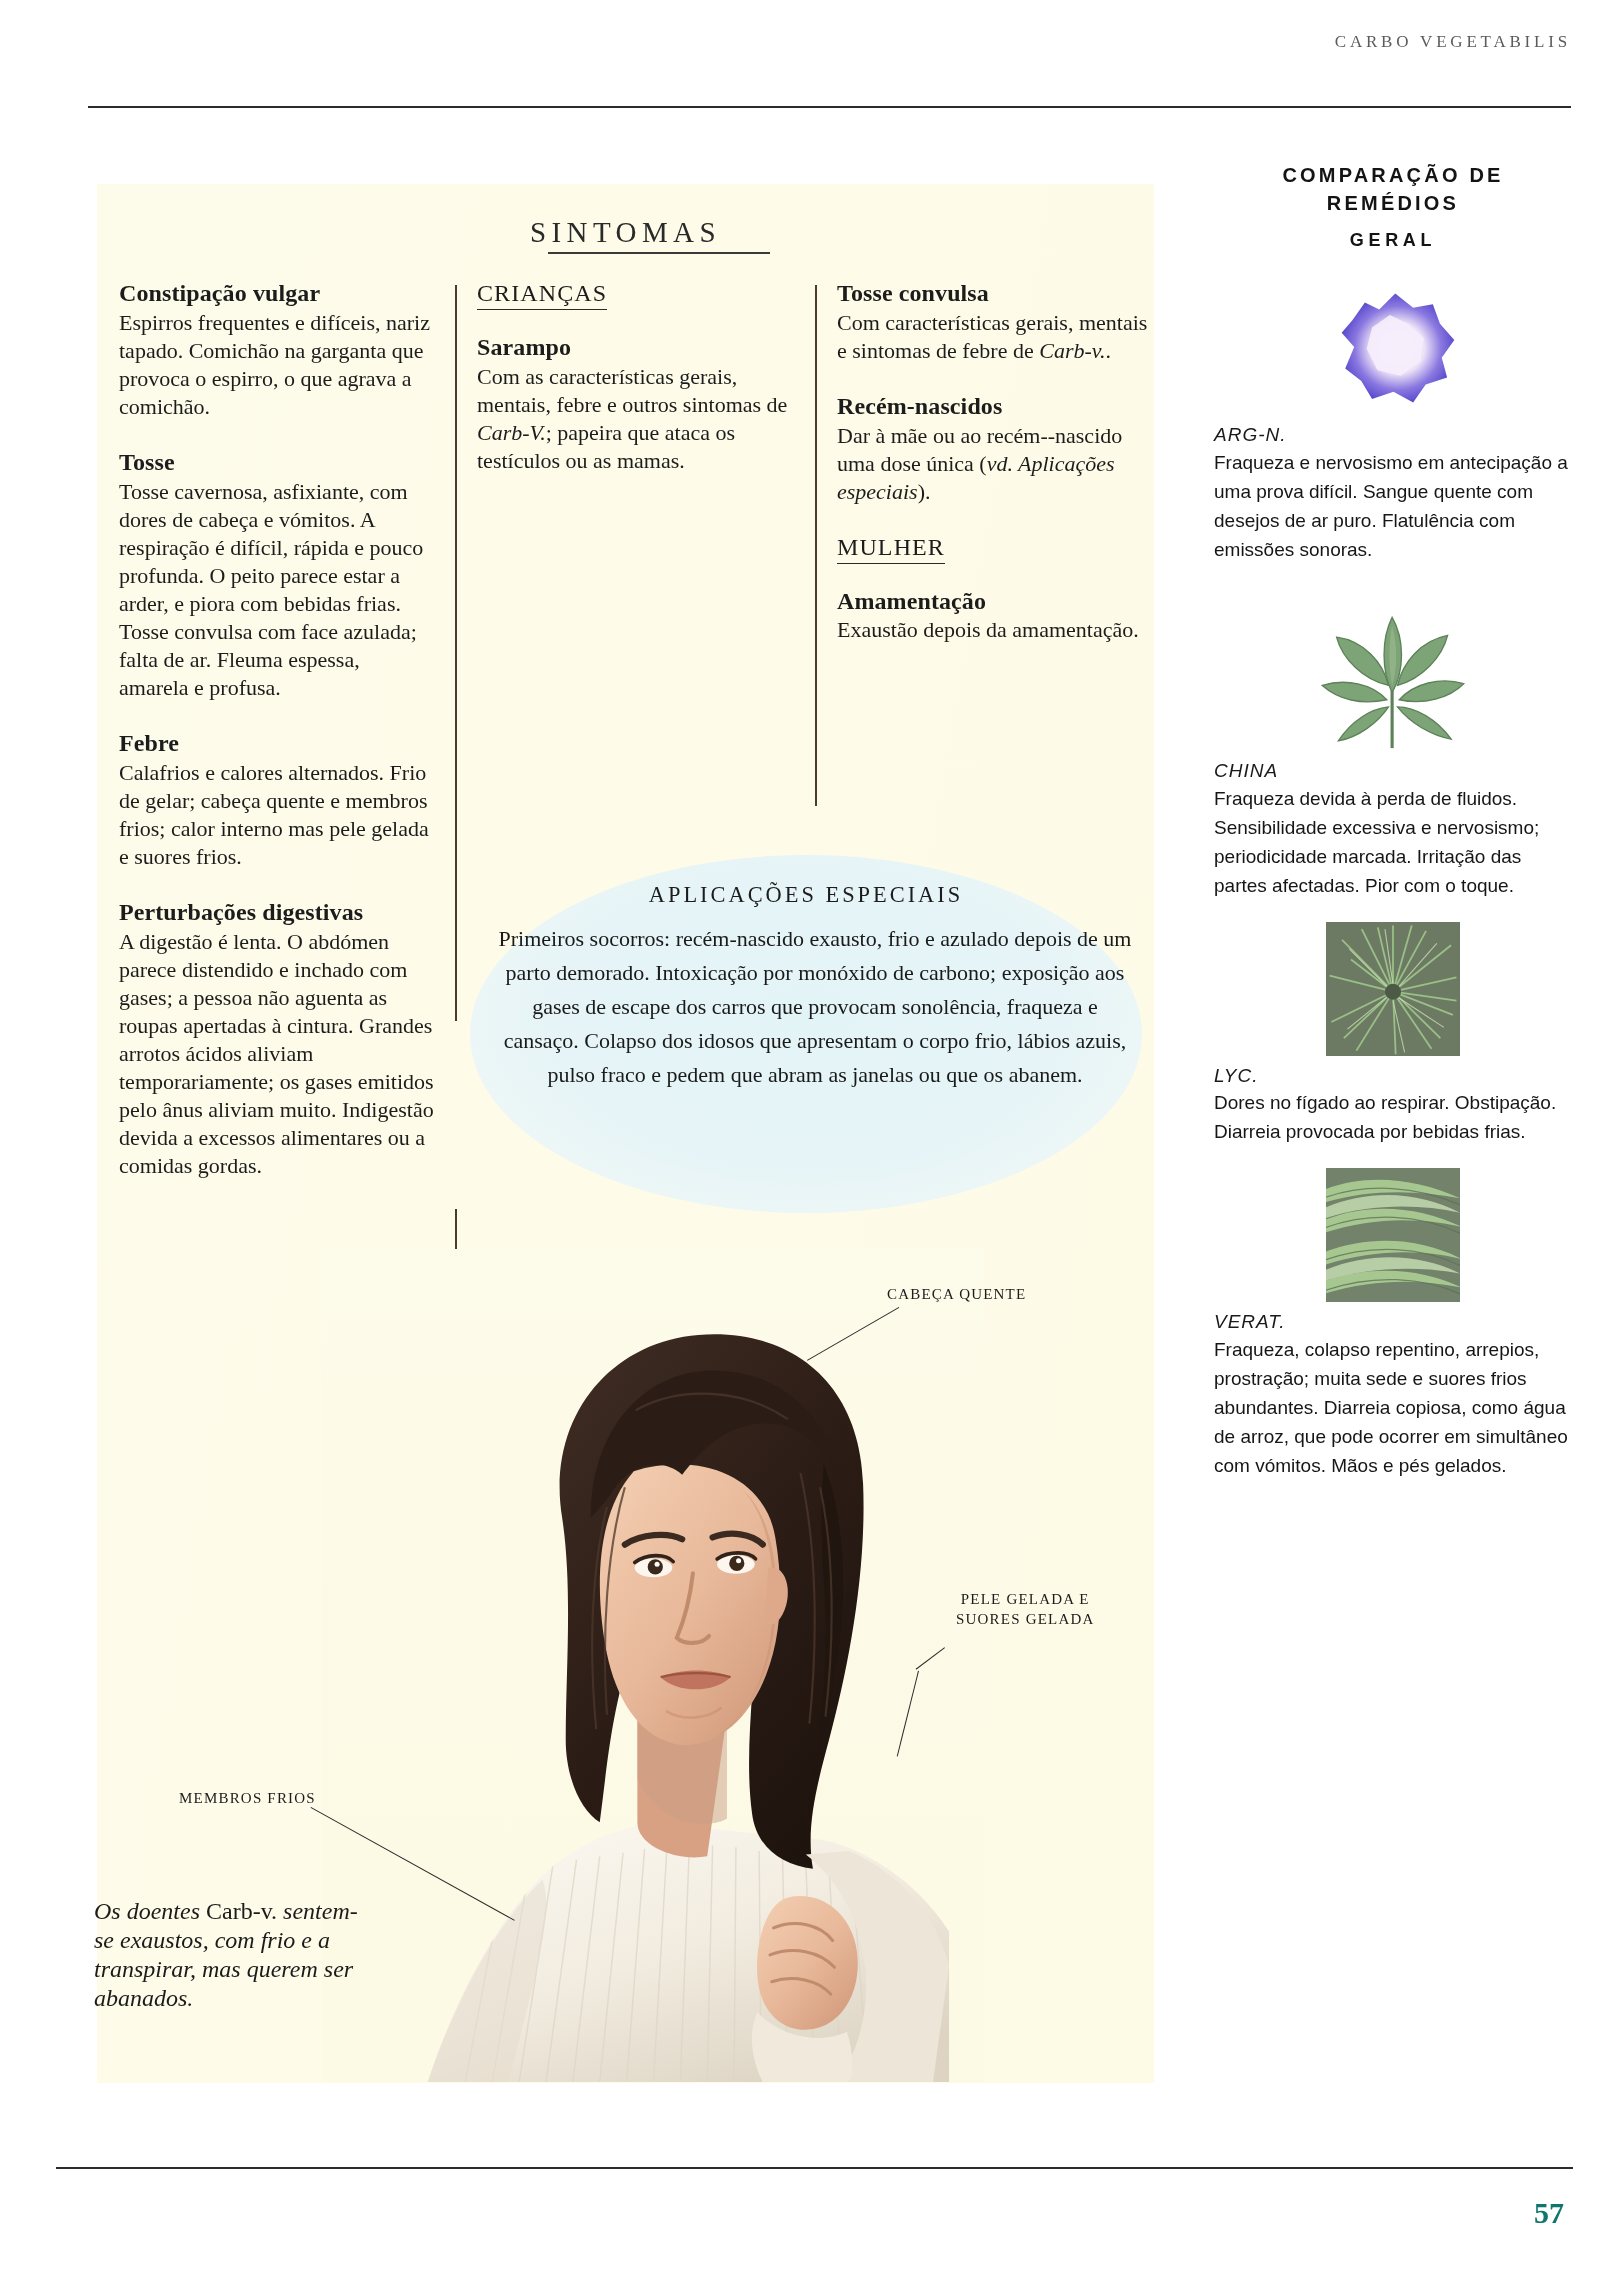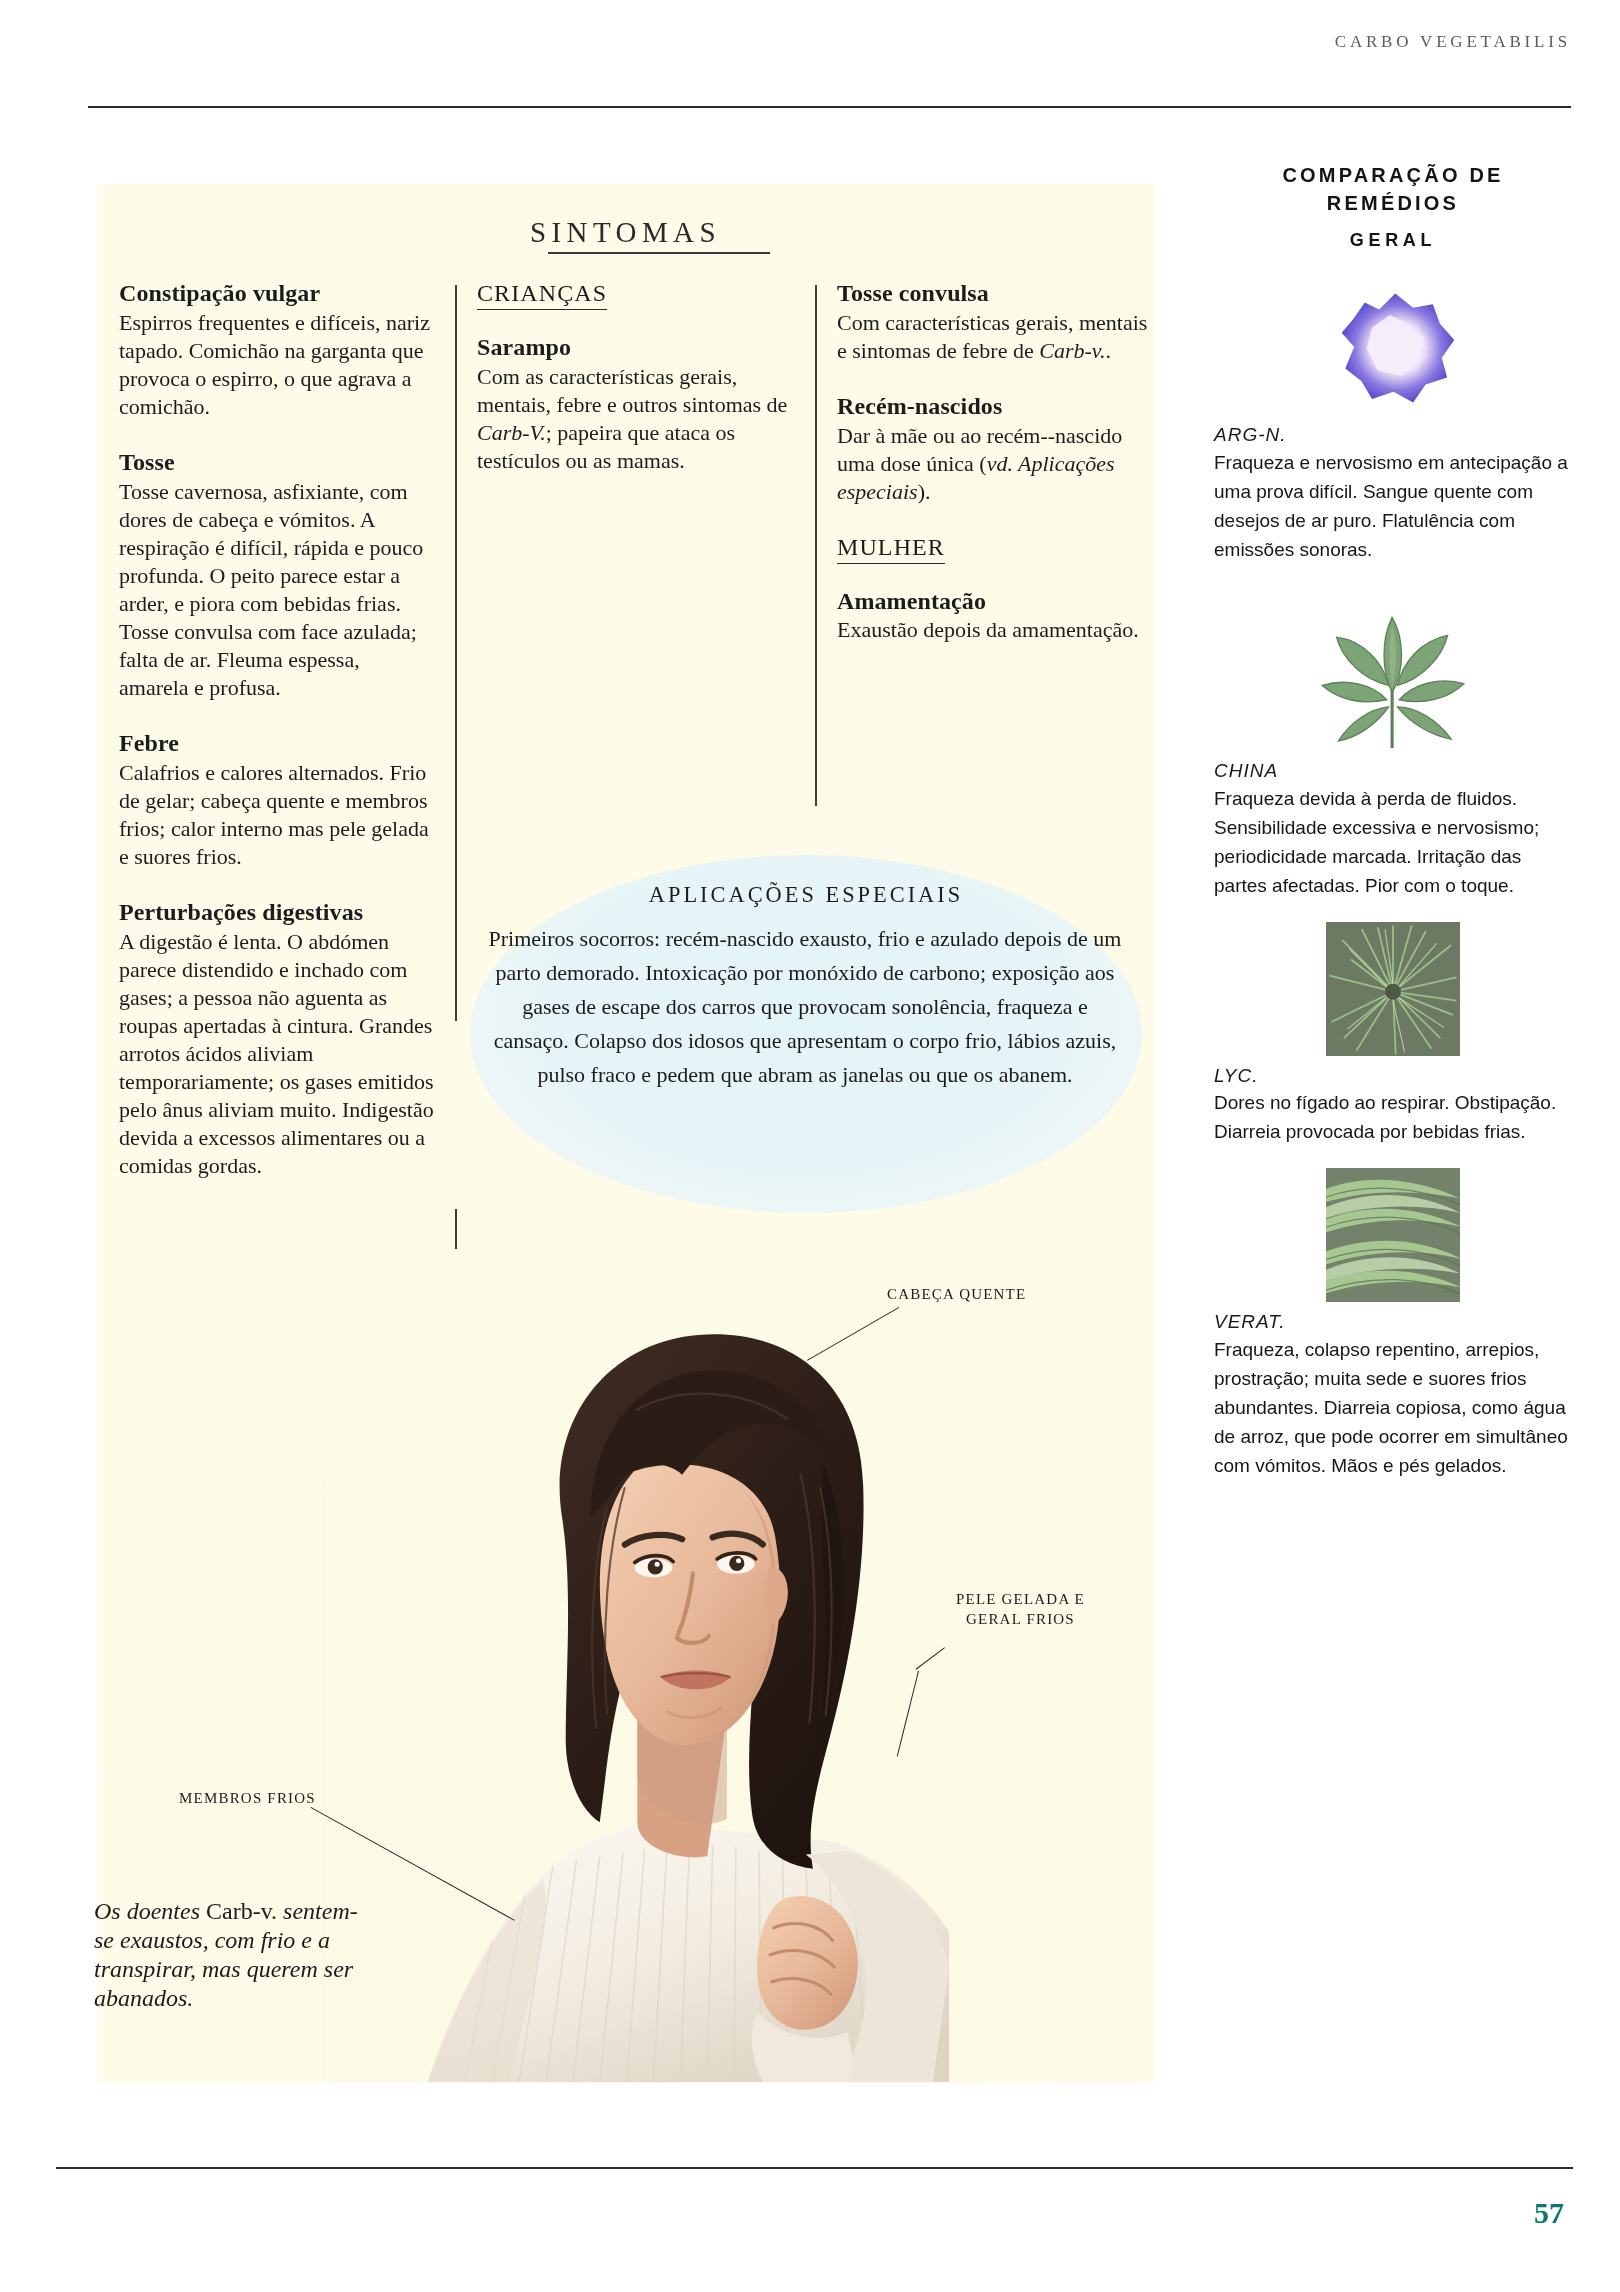--- a/index.html
+++ b/index.html
@@ -115,21 +115,21 @@
     position: absolute;
     left: 470px; top: 882px;
     width: 672px;
     text-align: center;
     font-size: 22.4px;
     letter-spacing: 3px;
     color: #1c1c1c;
   }
   .oval-body {
     position: absolute;
-    left: 486px; top: 922px;
+    left: 496px; top: 922px;
     width: 638px;
     text-align: center;
     font-size: 22px;
     line-height: 34px;
     color: #1a1a1a;
   }
 
   
   .photo {
     position: absolute;
@@ -390,21 +390,21 @@
 
     <path d="M486 852 C512 880 556 888 586 874 C596 906 592 930 586 930 L492 930 C478 902 476 872 486 852 Z" fill="#f0e9dc"></path>
   </svg>
 </div>
 
 <div class="callout callout-head">CABEÇA QUENTE</div>
 <div class="lead" style="left:807px; top:1360px; width:106px; transform:rotate(-30deg);"></div>
 
 <div class="callout callout-skin">
   <div>PELE GELADA E</div>
-  <div>GERAL FRIOS</div>
+  <div>SUORES GELADA</div>
 </div>
 <div class="lead" style="left:945px; top:1648px; width:36px; transform:rotate(143deg);"></div>
 <div class="lead" style="left:919px; top:1671px; width:88px; transform:rotate(104deg);"></div>
 
 <div class="callout callout-limbs">MEMBROS FRIOS</div>
 <div class="lead" style="left:311px; top:1807px; width:233px; transform:rotate(29deg);"></div>
 
 <div class="quote"><span>Os doentes </span><span class="rom">Carb-v.</span><span> sentem-se exaustos, com frio e a transpirar, mas querem ser abanados.</span></div>
 
 <div class="sidebar">

